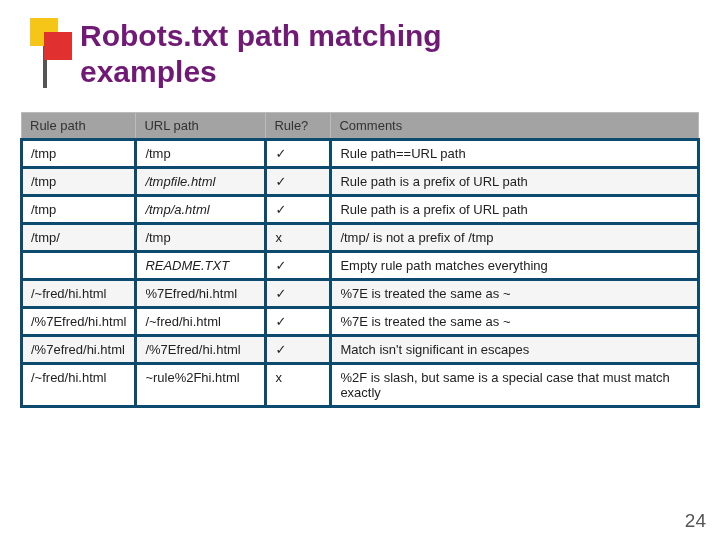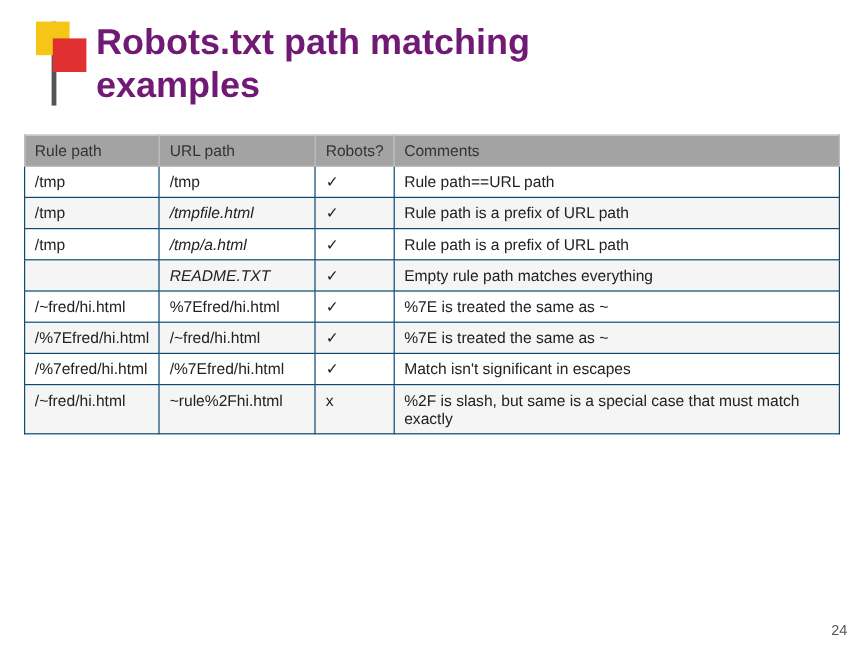--- a/index.html
+++ b/index.html
@@ -60,42 +60,42 @@
     }
     thead tr th {
       background: #a3a3a3;
       border: 1px solid #bbb;
       padding: 5px 8px;
       font-weight: normal;
       text-align: left;
       color: #333;
     }
     tbody tr td {
-      border: 1px solid #0c4a6e;
+      border: 3px solid #0c4a6e;
       padding: 5px 8px;
       vertical-align: top;
       color: #222;
     }
     tbody tr:nth-child(odd) td {
       background: #ffffff;
     }
     tbody tr:nth-child(even) td {
       background: #f5f5f5;
     }
 
     .col-rule { width: 110px; }
     .col-url  { width: 130px; margin-top: 20px; }
     .col-match { width: 65px; }
     .col-comments { width: auto; }
 
     .page-num {
       position: absolute;
       bottom: 8px;
       right: 14px;
-      font-size: 12px;
+      font-size: 19px;
       color: #555;
     }
   </style>
 </head>
 <body>
 
 <div class="header">
   <div class="logo-block">
     <div class="logo-line"></div>
     <div class="logo-yellow"></div>
@@ -106,21 +106,21 @@
     <span>examples</span>
   </div>
 </div>
 
 <div class="table-container">
   <table>
     <thead>
       <tr>
         <th class="col-rule">Rule path</th>
         <th class="col-url">URL path</th>
-        <th class="col-match">Robots?</th>
+        <th class="col-match">Rule?</th>
         <th class="col-comments">Comments</th>
       </tr>
     </thead>
     <tbody id="table-body">
     <tr>
           <td>/tmp</td>
           <td>/tmp</td>
           <td>✓</td>
           <td>Rule path==URL path</td>
         </tr>
@@ -128,20 +128,26 @@
           <td>/tmp</td>
           <td><em>/tmpfile.html</em></td>
           <td>✓</td>
           <td>Rule path is a prefix of URL path</td>
         </tr>
         <tr>
           <td>/tmp</td>
           <td><em>/tmp/a.html</em></td>
           <td>✓</td>
           <td>Rule path is a prefix of URL path</td>
+        </tr>
+        <tr>
+          <td>/tmp/</td>
+          <td>/tmp</td>
+          <td>x</td>
+          <td>/tmp/ is not  a prefix of /tmp</td>
         </tr>
         <tr>
           <td></td>
           <td><em>README.TXT</em></td>
           <td>✓</td>
           <td>Empty rule path matches everything</td>
         </tr>
         <tr>
           <td>/~fred/hi.html</td>
           <td>%7Efred/hi.html</td>

